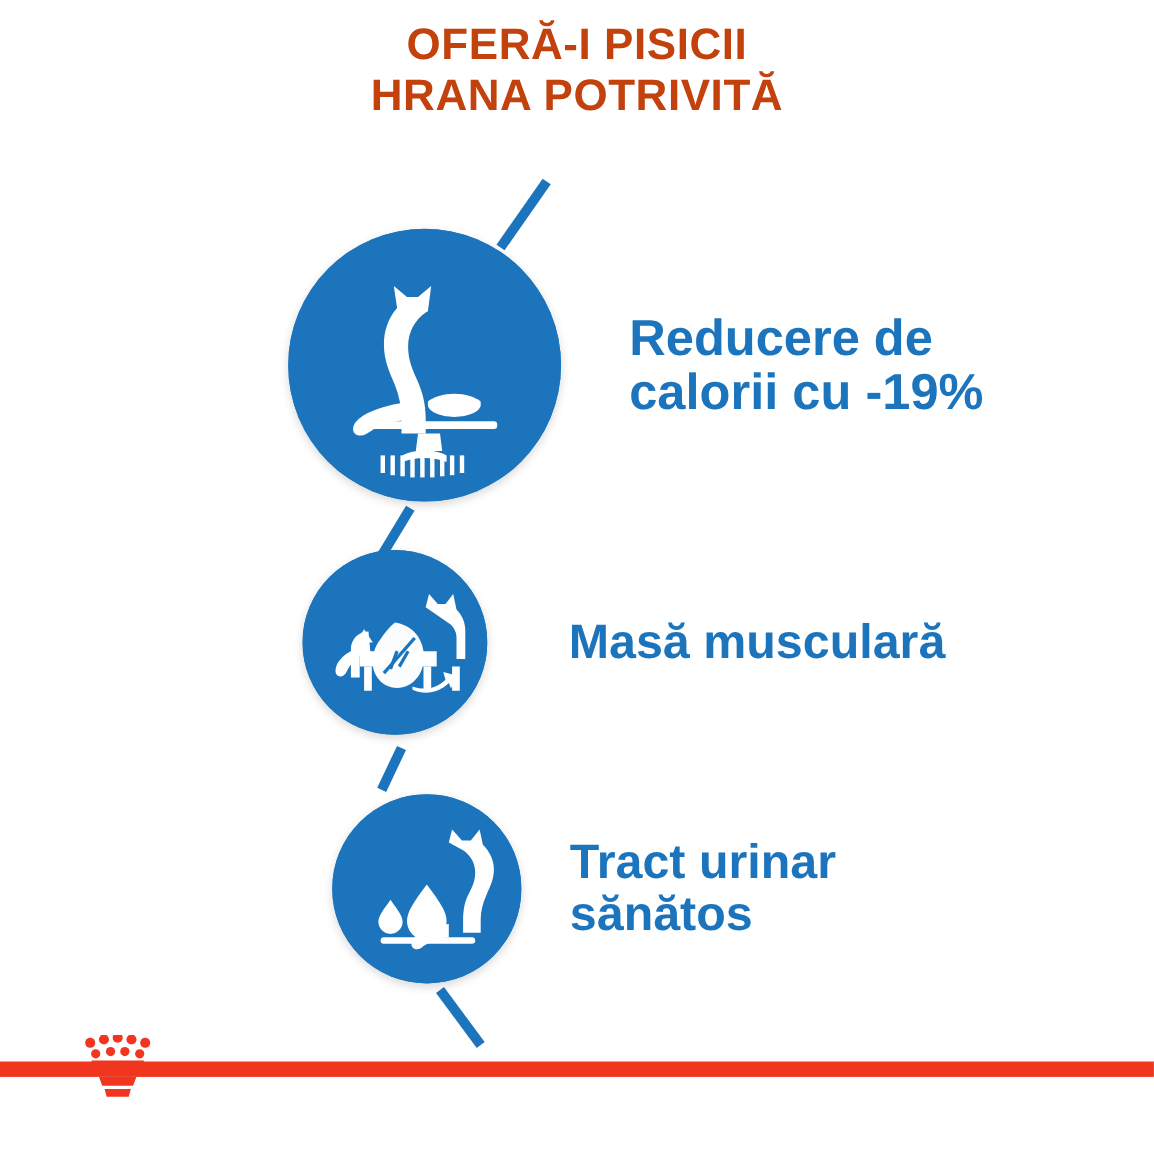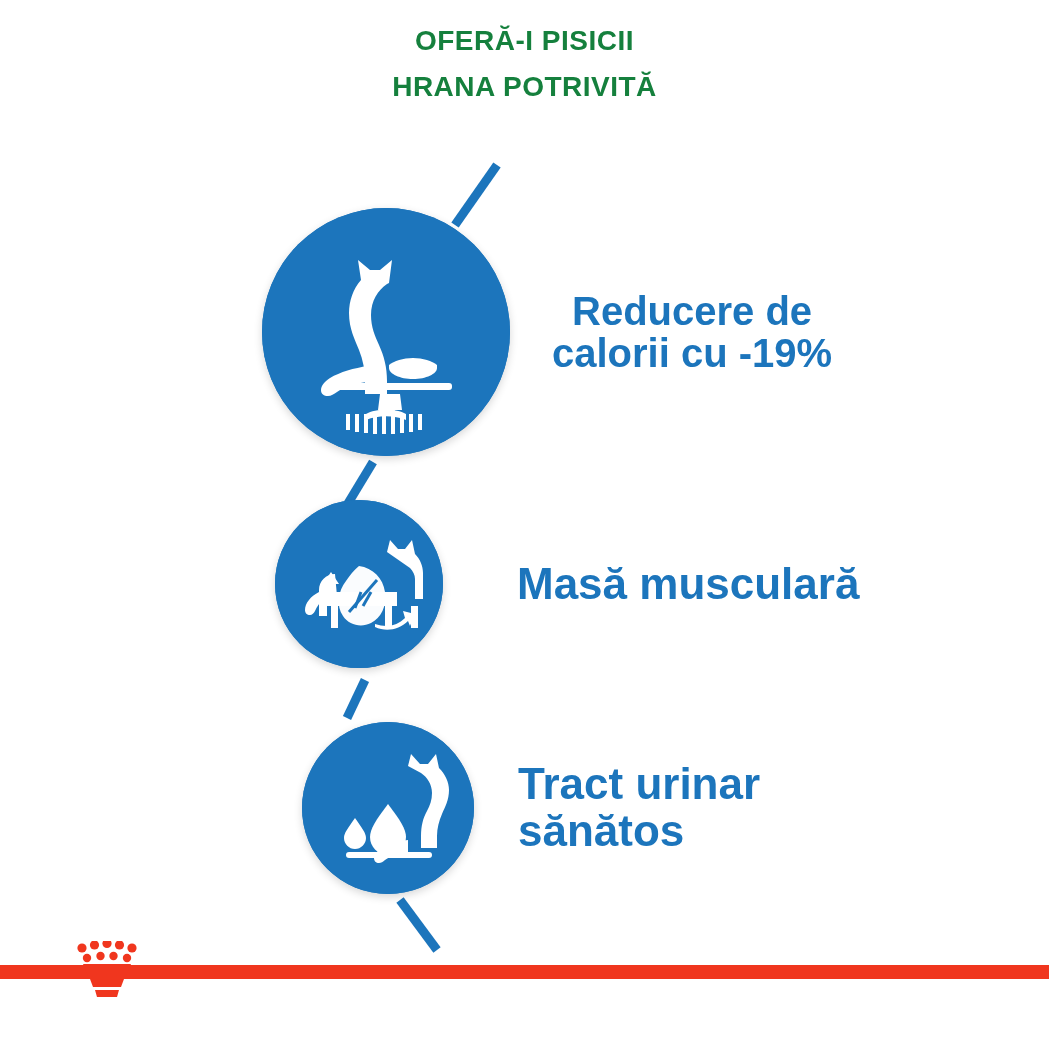--- a/index.html
+++ b/index.html
@@ -22,23 +22,23 @@
     background: #ffffff;
   }
 
   
   .title {
     position: absolute;
     top: 18px;
     left: 0;
     width: 1049px;
     text-align: center;
-    color: #15803d;
+    color: #c2410c;
     font-weight: bold;
-    font-size: 28px;
+    font-size: 40px;
     line-height: 46px;
     letter-spacing: 0.5px;
   }
   .title .line {
     display: block;
     white-space: nowrap;
   }
 
   
   .dash-svg {
@@ -68,21 +68,21 @@
   .benefit-label {
     color: #1c75bc;
     font-weight: bold;
     line-height: 1.06;
     white-space: pre-line;
   }
 
   
   #benefit-1 { left: 262px; top: 208px; }
   #benefit-1 .bubble { width: 248px; height: 248px; }
-  #benefit-1 .benefit-label { font-size: 40px; margin-left: 42px; text-align: center; }
+  #benefit-1 .benefit-label { font-size: 46px; margin-left: 62px; }
 
   
   #benefit-2 { left: 275px; top: 500px; }
   #benefit-2 .bubble { width: 168px; height: 168px; }
   #benefit-2 .benefit-label { font-size: 44px; margin-left: 74px; }
 
   
   #benefit-3 { left: 302px; top: 722px; }
   #benefit-3 .bubble { width: 172px; height: 172px; }
   #benefit-3 .benefit-label { font-size: 44px; margin-left: 44px; }

